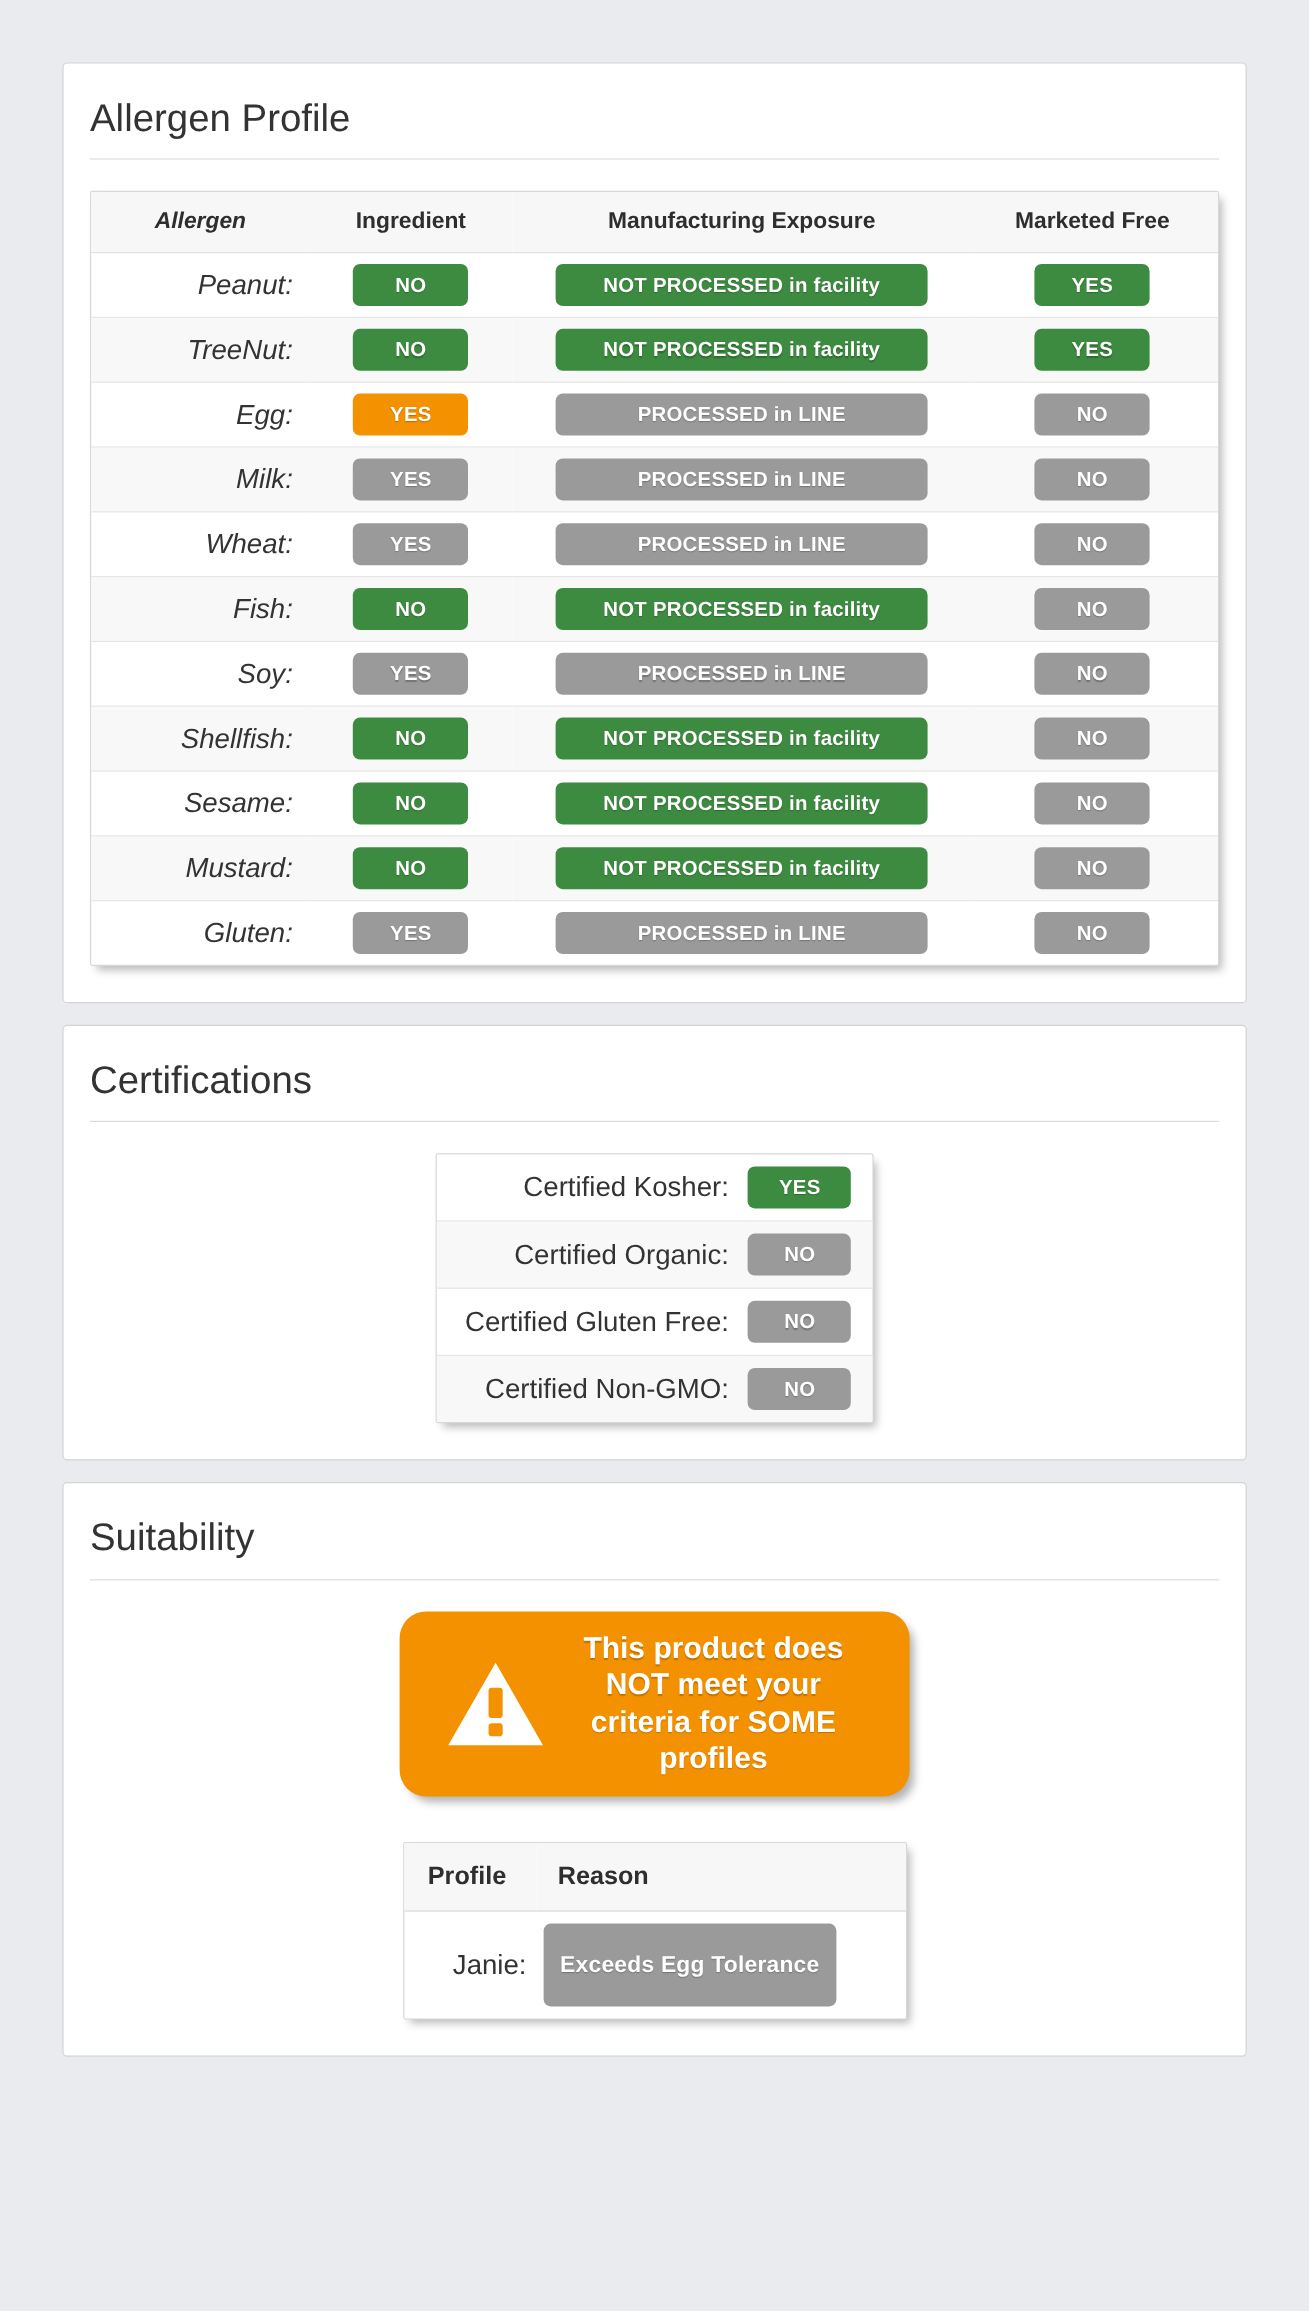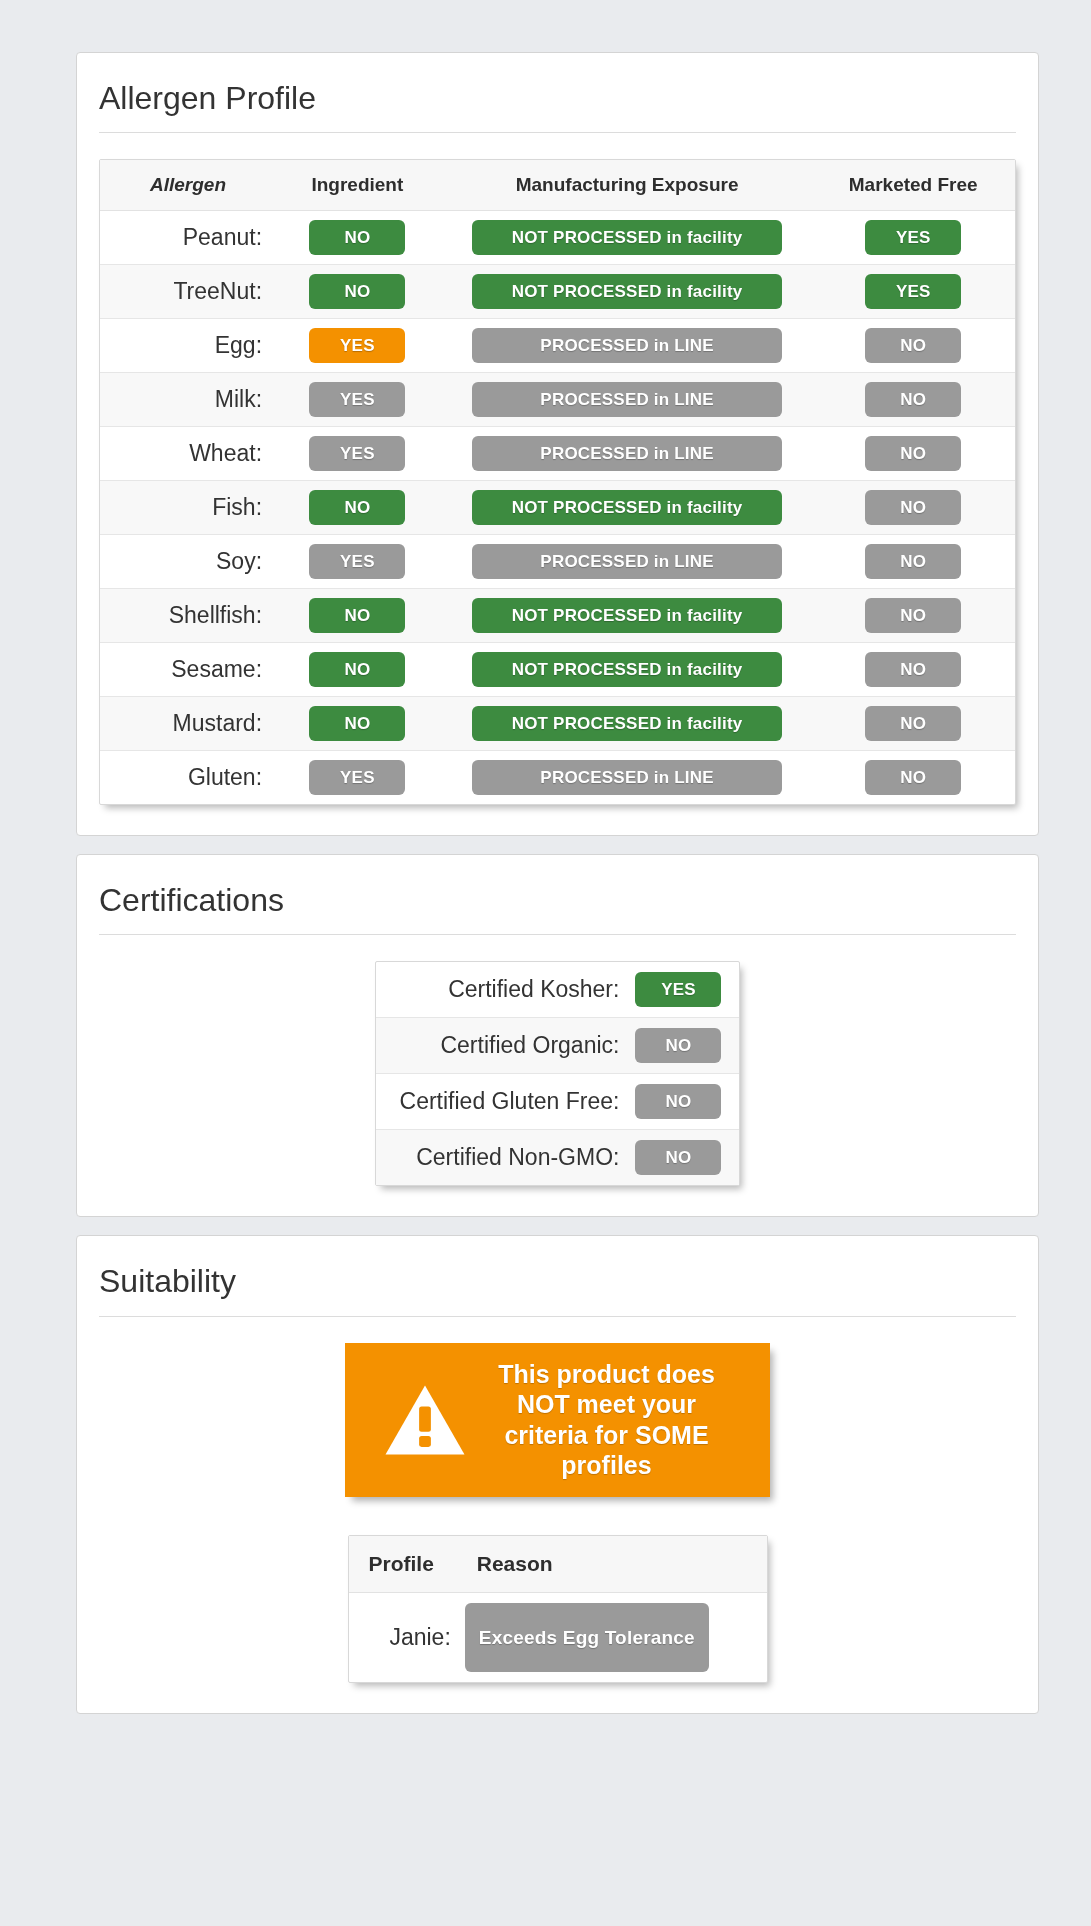--- a/index.html
+++ b/index.html
@@ -14,21 +14,20 @@
     min-height: 1926px;
     padding: 52px 52px 60px 52px;
   }
 
   .panel {
     background: #ffffff;
     border: 1px solid #d4d4d4;
     border-radius: 4px;
     margin-bottom: 18px;
     padding: 28px 22px 30px 22px;
-    margin-left: 24px;
   }
   .panel:last-child { margin-bottom: 0; }
 
   .panel-title {
     font-size: 32px;
     font-weight: 400;
     color: #333333;
     margin: 0 0 0 0;
     padding: 0 0 16px 0;
     line-height: 1.1;
@@ -69,20 +68,21 @@
   tbody tr:nth-child(even) { background: #f8f8f8; }
   tbody tr:last-child td { border-bottom: 0; }
 
   .row-label {
     font-size: 23px;
     color: #333333;
     text-align: right;
     white-space: nowrap;
     padding-right: 14px;
     padding-left: 22px;
+    font-style: italic;
   }
 
   
   .badge {
     display: inline-block;
     font-size: 17px;
     font-weight: bold;
     color: #ffffff;
     text-align: center;
     border-radius: 6px;
@@ -137,20 +137,21 @@
   .warn-banner {
     background: #f49100;
     color: #ffffff;
     display: flex;
     align-items: center;
     gap: 14px;
     padding: 16px 38px;
     width: 425px;
     box-shadow: 5px 6px 7px -2px rgba(0,0,0,0.30);
     margin-bottom: 38px;
+    border-radius: 22px;
   }
   .warn-icon {
     flex: 0 0 auto;
     width: 84px;
     height: 74px;
     display: block;
   }
   .warn-text {
     flex: 1 1 auto;
     font-size: 25px;

